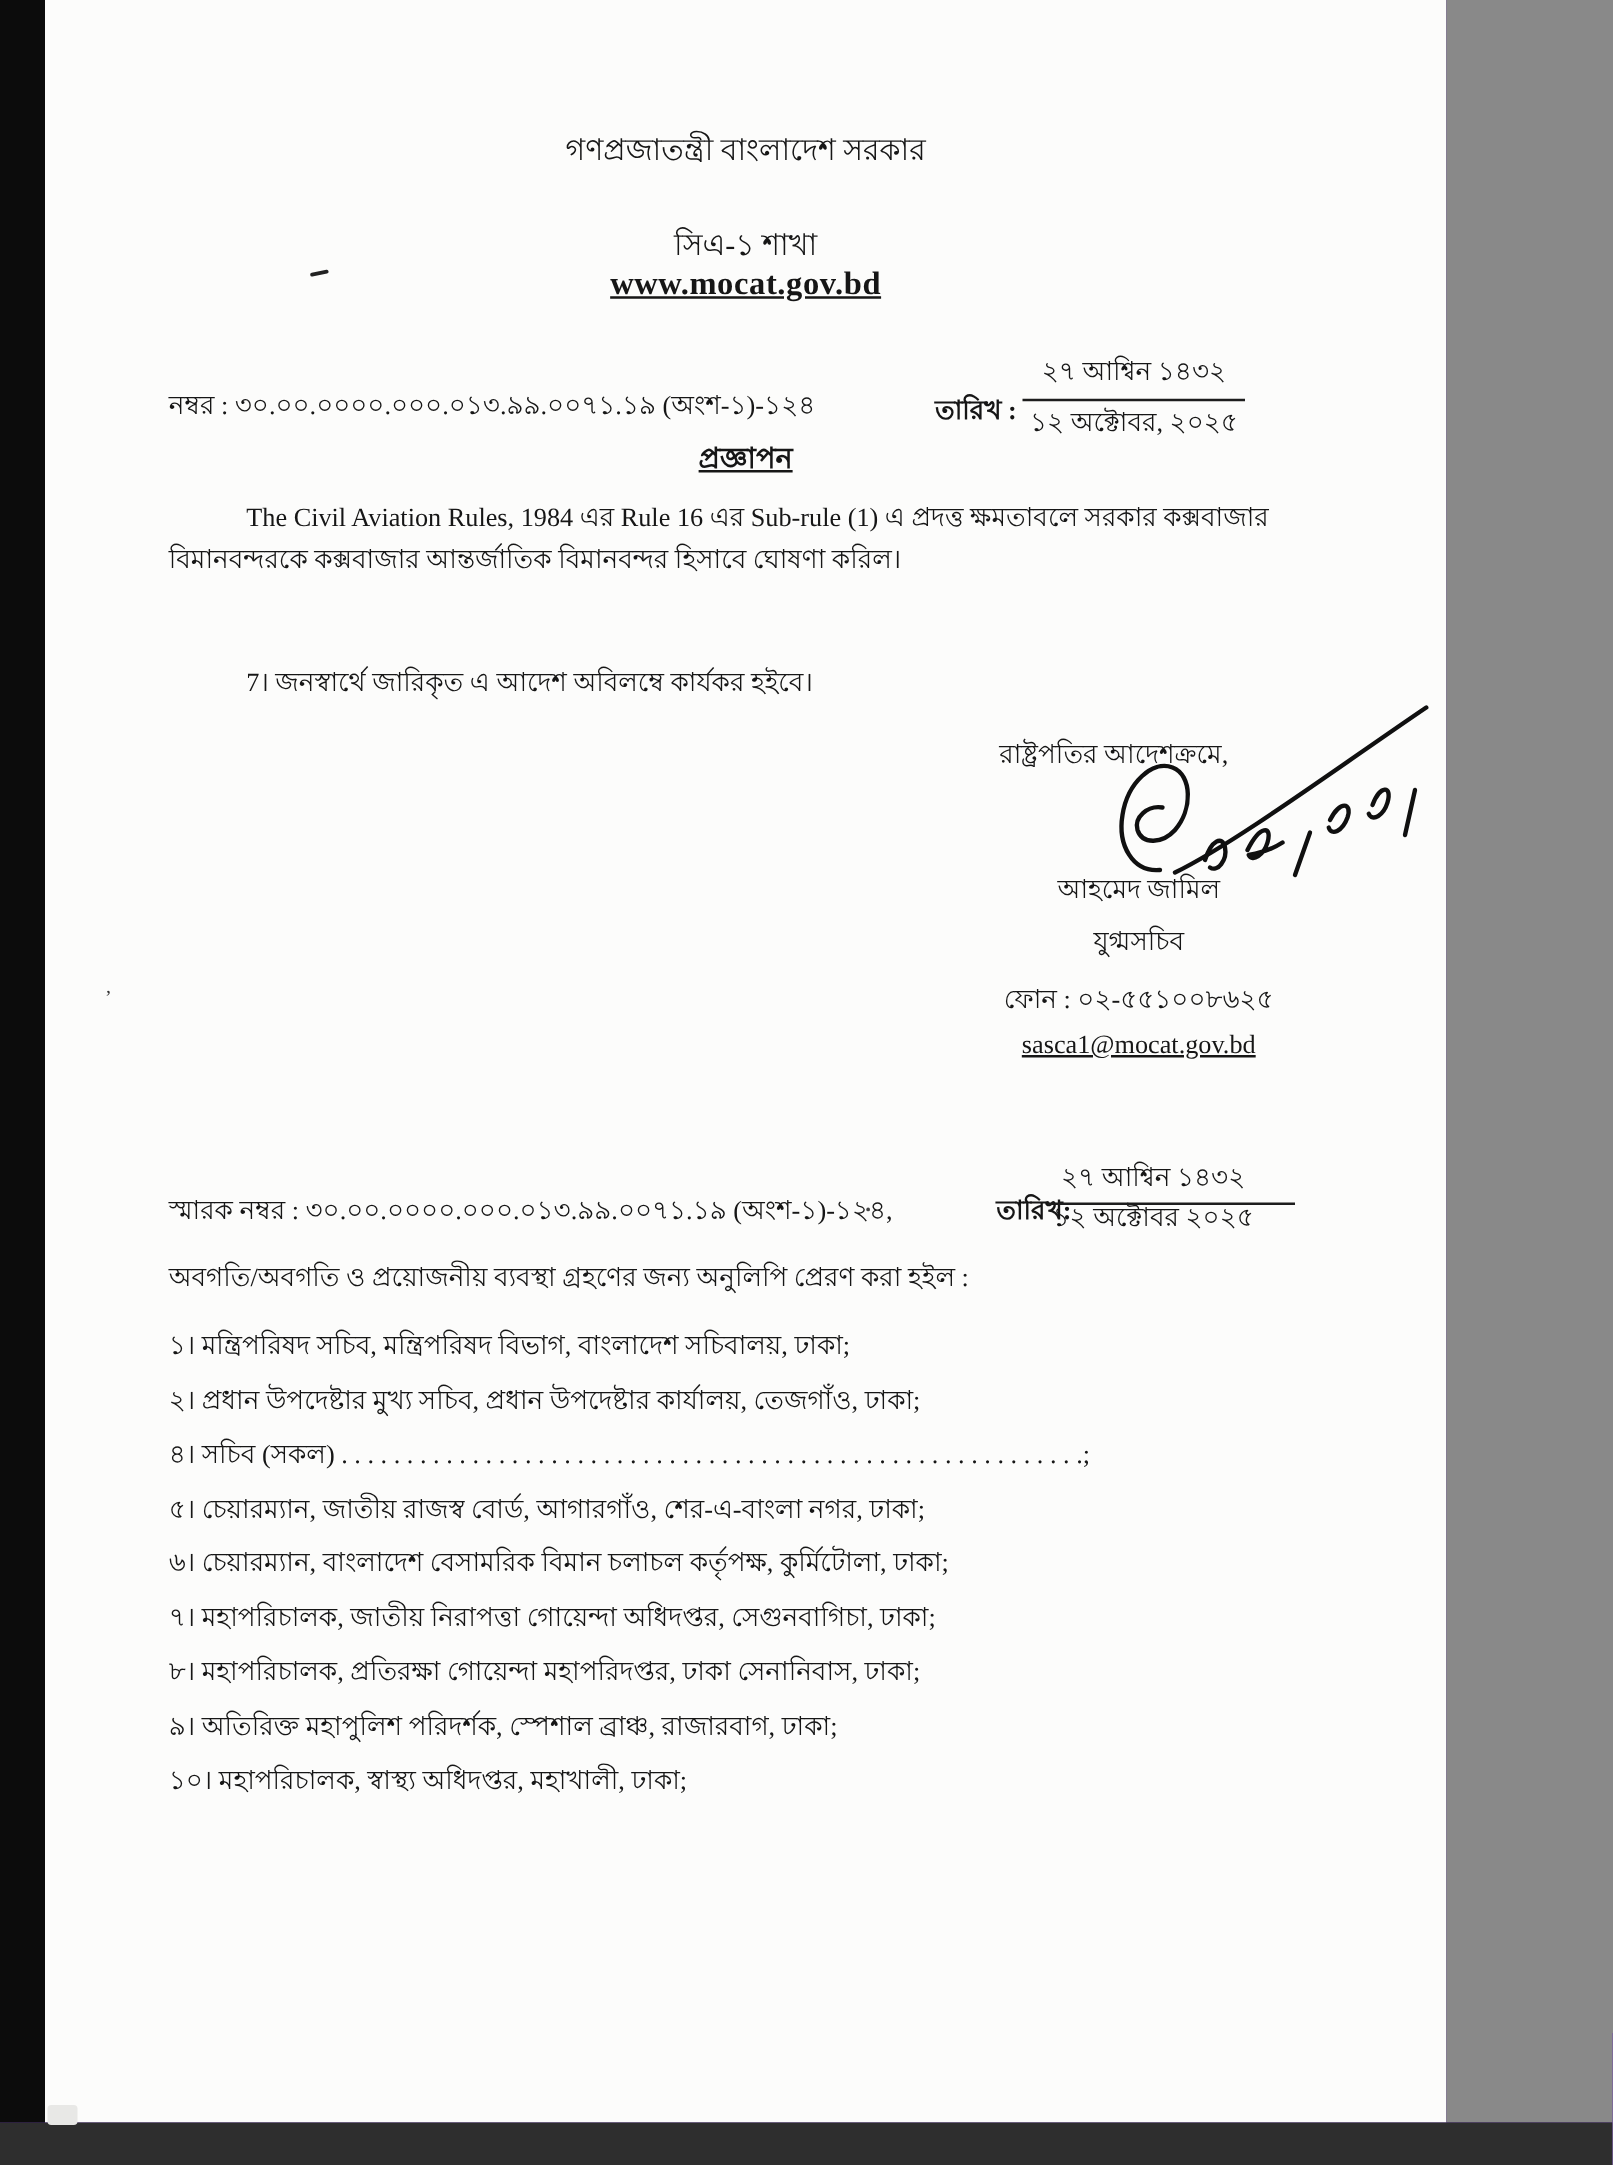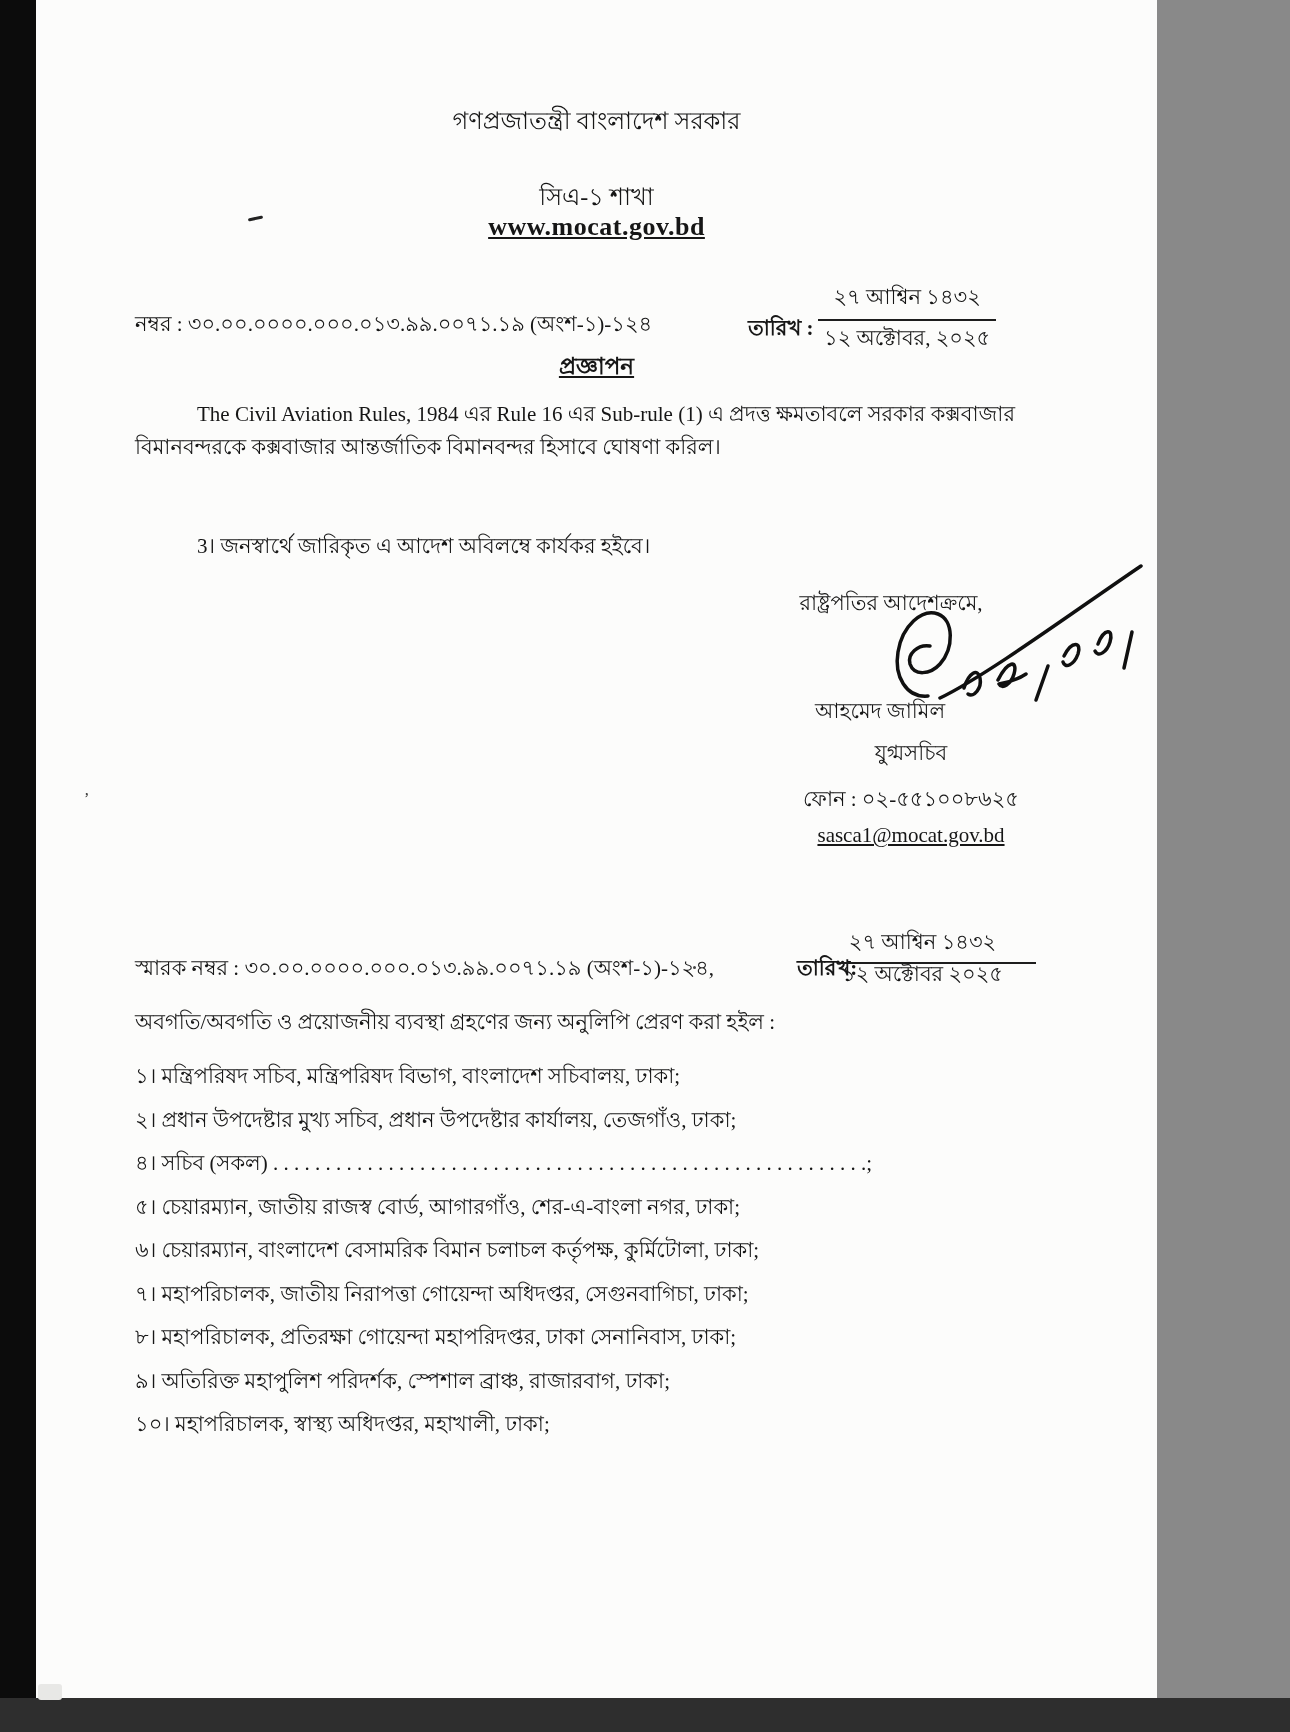--- a/index.html
+++ b/index.html
@@ -54,38 +54,38 @@
     <div class="abs date-frac" style="left:782px;top:281px;">
       <span class="date-top">২৭ আশ্বিন ১৪৩২</span>
       <span class="date-bottom">১২ অক্টোবর, ২০২৫</span>
     </div>
 
     <div class="abs center-col" style="top:348px;">
       <span class="doc-title">প্রজ্ঞাপন</span>
     </div>
 
     <div class="abs body-text" style="left:99px;top:398px;width:880px;text-align:justify;text-indent:62px;">The Civil Aviation Rules, 1984 এর Rule 16 এর Sub-rule (1) এ প্রদত্ত ক্ষমতাবলে সরকার কক্সবাজার বিমানবন্দরকে কক্সবাজার আন্তর্জাতিক বিমানবন্দর হিসাবে ঘোষণা করিল।</div>
-    <div class="abs body-text" style="left:99px;top:530px;width:880px;text-indent:62px;">3। জনস্বার্থে জারিকৃত এ আদেশ অবিলম্বে কার্যকর হইবে।</div>
+    <div class="abs body-text" style="left:99px;top:530px;width:880px;text-indent:62px;">7। জনস্বার্থে জারিকৃত এ আদেশ অবিলম্বে কার্যকর হইবে।</div>
 
     <div class="abs sig-col" style="left:680px;top:590px;width:350px;">রাষ্ট্রপতির আদেশক্রমে,</div>
 
     <svg class="abs" style="left:800px;top:548px;" width="320" height="180" viewBox="0 0 320 180">
       <g fill="none" stroke="#101010" stroke-width="3.5" stroke-linecap="round" stroke-linejoin="round">
         <path d="M92,148 C70,150 58,128 62,104 C66,78 86,60 102,66 C118,72 118,100 104,116 C94,127 78,128 74,116 C71,106 82,96 94,98"></path>
         <path d="M104,150 C150,128 240,62 305,18"></path>
         <path d="M128,140 C133,124 142,120 144,130 C146,140 138,150 132,146"></path>
         <path d="M162,132 C172,112 182,112 178,126 C175,136 166,142 163,136 C174,134 184,130 190,126"></path>
         <path d="M212,118 L200,152"></path>
         <path d="M228,108 C236,92 246,94 242,106 C238,117 229,121 227,114"></path>
         <path d="M262,96 C268,80 278,80 274,94 C271,104 262,110 259,103"></path>
         <path d="M296,84 L288,120"></path>
       </g>
     </svg>
 
-    <div class="abs sig-col" style="left:674px;top:698px;width:340px;">আহমেদ জামিল</div>
+    <div class="abs sig-col" style="left:705px;top:698px;width:340px;">আহমেদ জামিল</div>
     <div class="abs sig-col" style="left:705px;top:740px;width:340px;">যুগ্মসচিব</div>
     <div class="abs sig-col" style="left:705px;top:786px;width:340px;">ফোন : ০২-৫৫১০০৮৬২৫</div>
     <div class="abs sig-col" style="left:705px;top:822px;width:340px;">
       <span class="email">sasca1@mocat.gov.bd</span>
     </div>
 
     <div class="stray-tick" style="left:48px;top:790px;">’</div>
 
     <div class="abs num-line" style="left:99px;top:952px;">
       <span>স্মারক নম্বর :</span>

